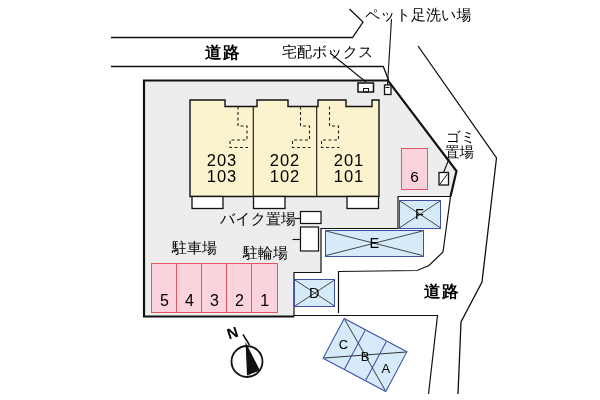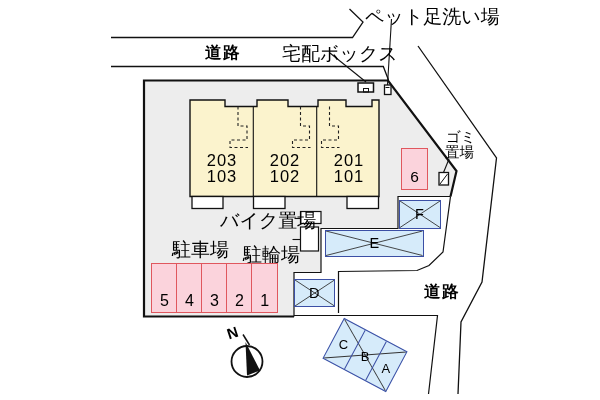--- a/index.html
+++ b/index.html
@@ -3,21 +3,21 @@
 <meta charset="utf-8">
 <style>
   html,body{margin:0;padding:0;background:#fff;}
   .canvas{
     position:relative;width:600px;height:400px;background:#ffffff;overflow:hidden;
     font-family:"Liberation Sans","DejaVu Sans",sans-serif;color:#000;
   }
   .layer{position:absolute;left:0;top:0;}
   .lbl{position:absolute;white-space:nowrap;color:#000;line-height:1.05;}
   .lbl-road{font-size:16.5px;letter-spacing:1.5px;font-weight:700;}
-  .lbl-std{font-size:19px;font-weight:500;font-family:Liberation Serif, serif;}
+  .lbl-std{font-size:15px;font-weight:500;}
   .lbl-sm{font-size:14.5px;font-weight:500;}
   .unit-label{position:absolute;width:62px;text-align:center;font-size:16.5px;line-height:16px;font-weight:500;letter-spacing:1px;}
   
   .stall-row{position:absolute;left:151px;top:263px;width:127px;height:50px;display:flex;}
   .stall{flex:1;background:#fbd3dc;border:1.8px solid #e0575e;margin-left:-1.8px;
          display:flex;align-items:flex-end;justify-content:center;}
   .stall:first-child{margin-left:0;}
   .stall span{font-size:16px;padding-bottom:2px;}
   .stall6{position:absolute;left:401px;top:148px;width:27px;height:42px;background:#fbd3dc;border:1.8px solid #e0575e;
           box-sizing:border-box;display:flex;align-items:flex-end;justify-content:center;}

